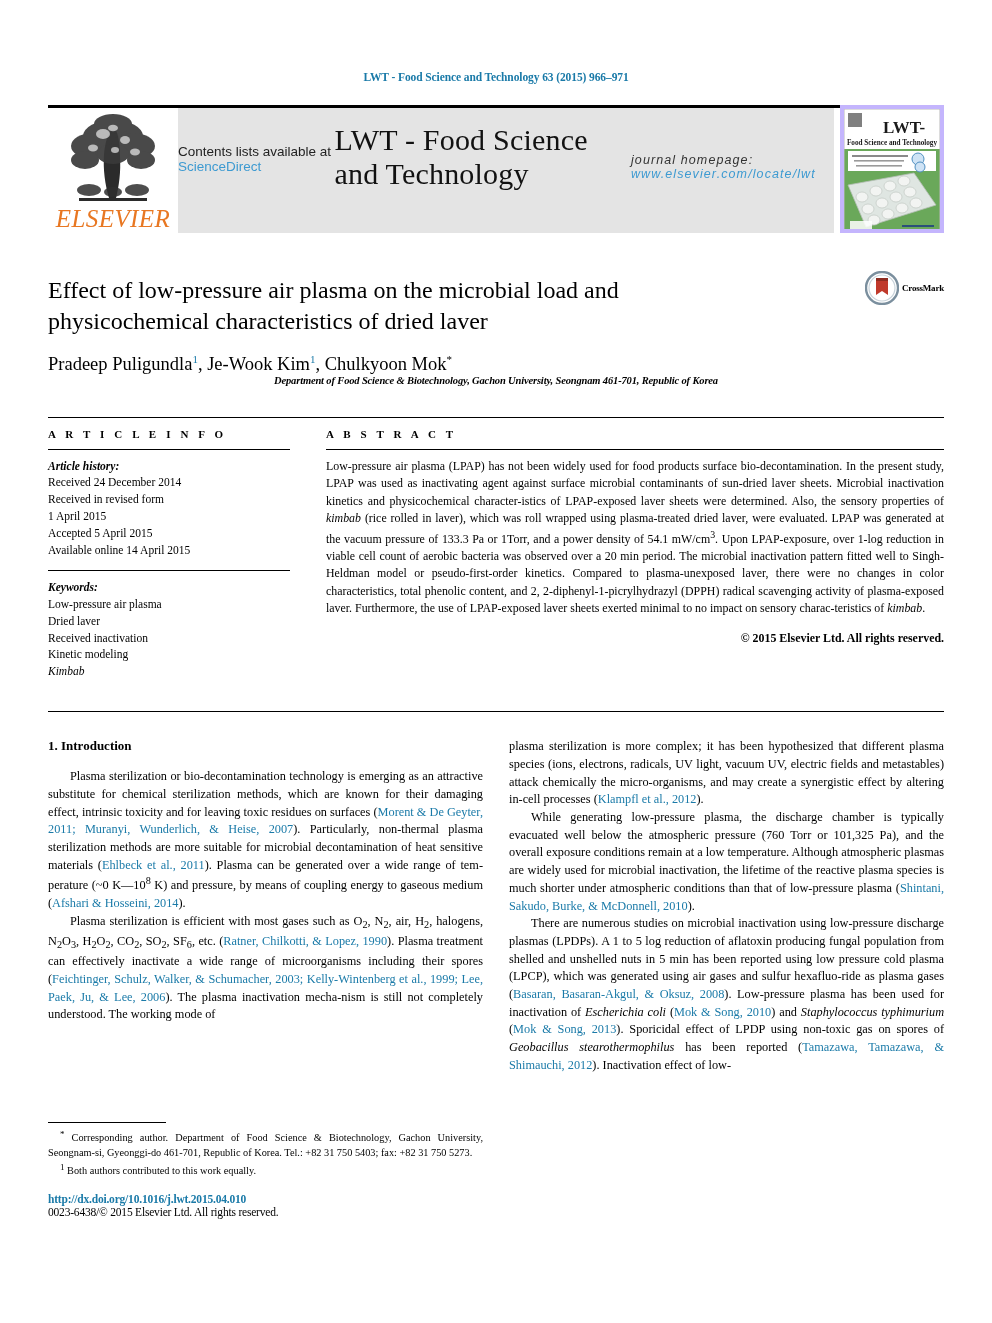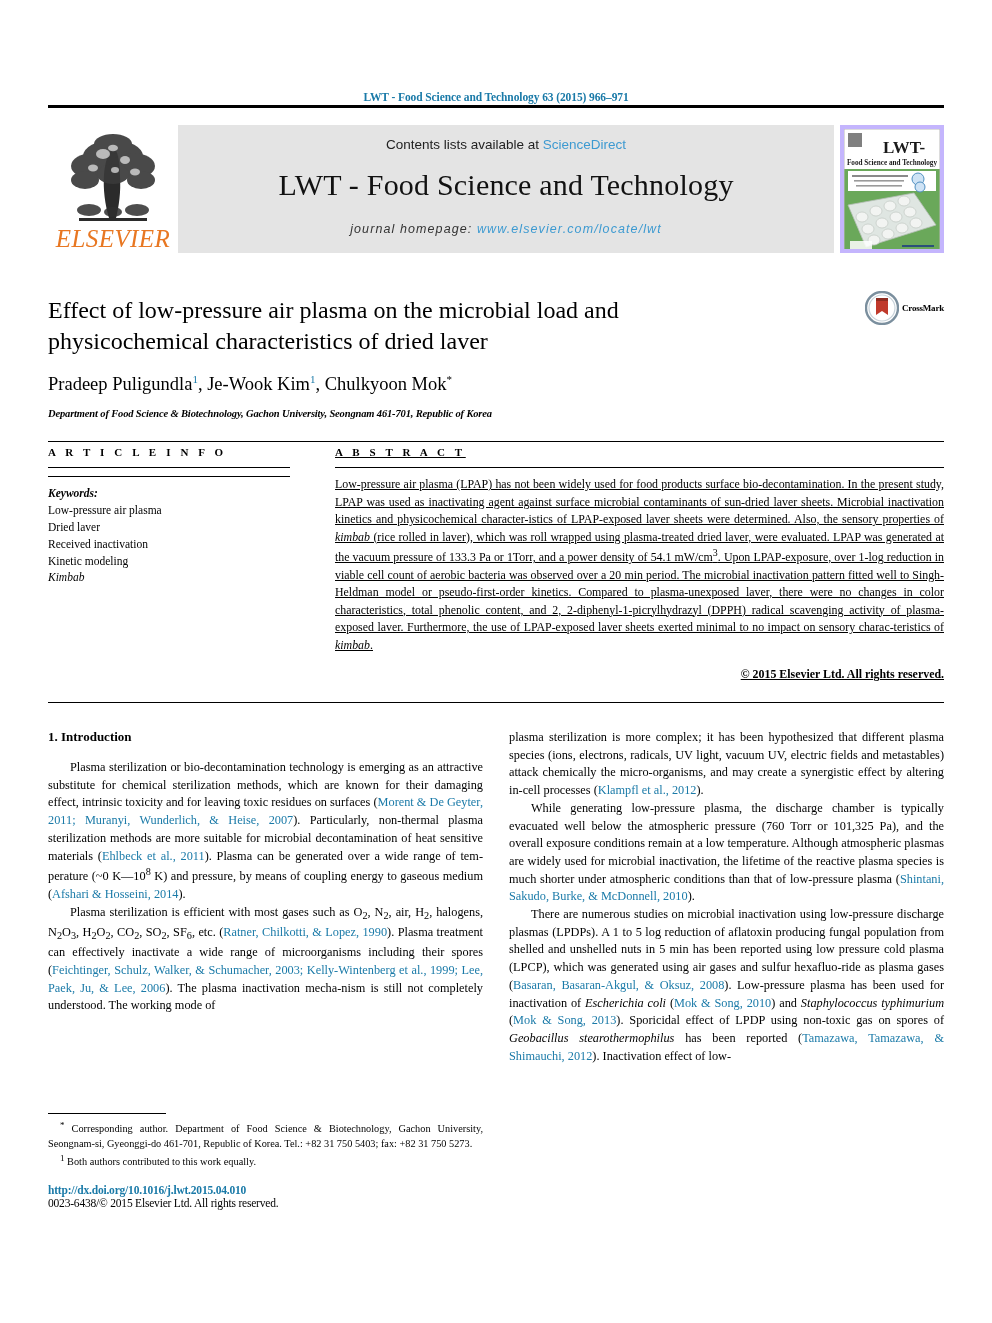--- a/index.html
+++ b/index.html
@@ -23,21 +23,21 @@
     padding: 0 48px;
   }
 
   
   .running-head {
     text-align: center;
     color: #1a7aa8;
     font-weight: bold;
     font-size: 11.5px;
     letter-spacing: -0.1px;
-    padding-top: 92px;
+    padding-top: 72px;
     line-height: 1;
   }
 
   
   .masthead {
     margin-top: 21px;
     display: flex;
     align-items: stretch;
     height: 128px;
   }
@@ -69,21 +69,20 @@
     font-size: 25px;
     letter-spacing: 0.4px;
     line-height: 1;
     font-weight: 400;
   }
   .journal-band {
     flex: 1 1 auto;
     background: #e4e4e4;
     margin: 0 6px 0 0;
     display: flex;
-    flex-direction: column;
     align-items: center;
     justify-content: center;
     padding: 6px 0 10px 0;
   }
   .contents-line {
     font-family: "Liberation Sans", sans-serif;
     font-size: 13.5px;
     color: #222;
     margin-bottom: 16px;
   }
@@ -138,26 +137,27 @@
   }
   .authors sup {
     color: #1a7aa8;
     font-size: 11px;
     vertical-align: super;
   }
   .authors sup.star {
     color: #000;
   }
   .affiliation {
-    margin-top: 13px;
+    margin-top: 0;
     font-size: 10.5px;
     font-style: italic;
     font-weight: bold;
     letter-spacing: -0.15px;
     color: #000;
+    text-align: center;
   }
   .crossmark {
     position: absolute;
     right: 0;
     top: -4px;
     display: flex;
     align-items: center;
     gap: 3px;
   }
   .crossmark-label {
@@ -166,30 +166,29 @@
     letter-spacing: -0.2px;
   }
 
   
   .hr-main {
     border-top: 1px solid #000;
     margin-top: 22px;
   }
   .info-abstract {
     display: flex;
-    margin-top: 4px;
-    gap: 45px;
+    margin-top: 10px;
+    gap: 36px;
   }
   .col-info {
     width: 242px;
     flex: none;
   }
   .col-abstract {
     flex: 1 1 auto;
-    text-decoration: underline;
   }
   .sec-head {
     font-family: "Liberation Serif", serif;
     font-weight: bold;
     font-size: 11px;
     letter-spacing: 3.6px;
     margin-bottom: 9px;
   }
   .thin-rule {
     border-top: 1.4px solid #000;
@@ -398,20 +397,28 @@
     <div class="affiliation">Department of Food Science &amp; Biotechnology, Gachon University, Seongnam 461-701, Republic of Korea</div>
   </div>
 
   <div class="hr-main"></div>
 
   <div class="info-abstract">
 
     <div class="col-info">
       <div class="sec-head">A R T I C L E   I N F O</div>
       <div class="thin-rule"></div>
+      <div class="info-group">
+        <div class="lbl">Article history:</div>
+        <div>Received 24 December 2014</div>
+        <div>Received in revised form</div>
+        <div>1 April 2015</div>
+        <div>Accepted 5 April 2015</div>
+        <div>Available online 14 April 2015</div>
+      </div>
       <div class="thin-rule"></div>
       <div class="info-group">
         <div class="lbl">Keywords:</div>
         <div>Low-pressure air plasma</div>
         <div>Dried laver</div>
         <div>Received inactivation</div>
         <div>Kinetic modeling</div>
         <div class="kw-ital">Kimbab</div>
       </div>
     </div>

